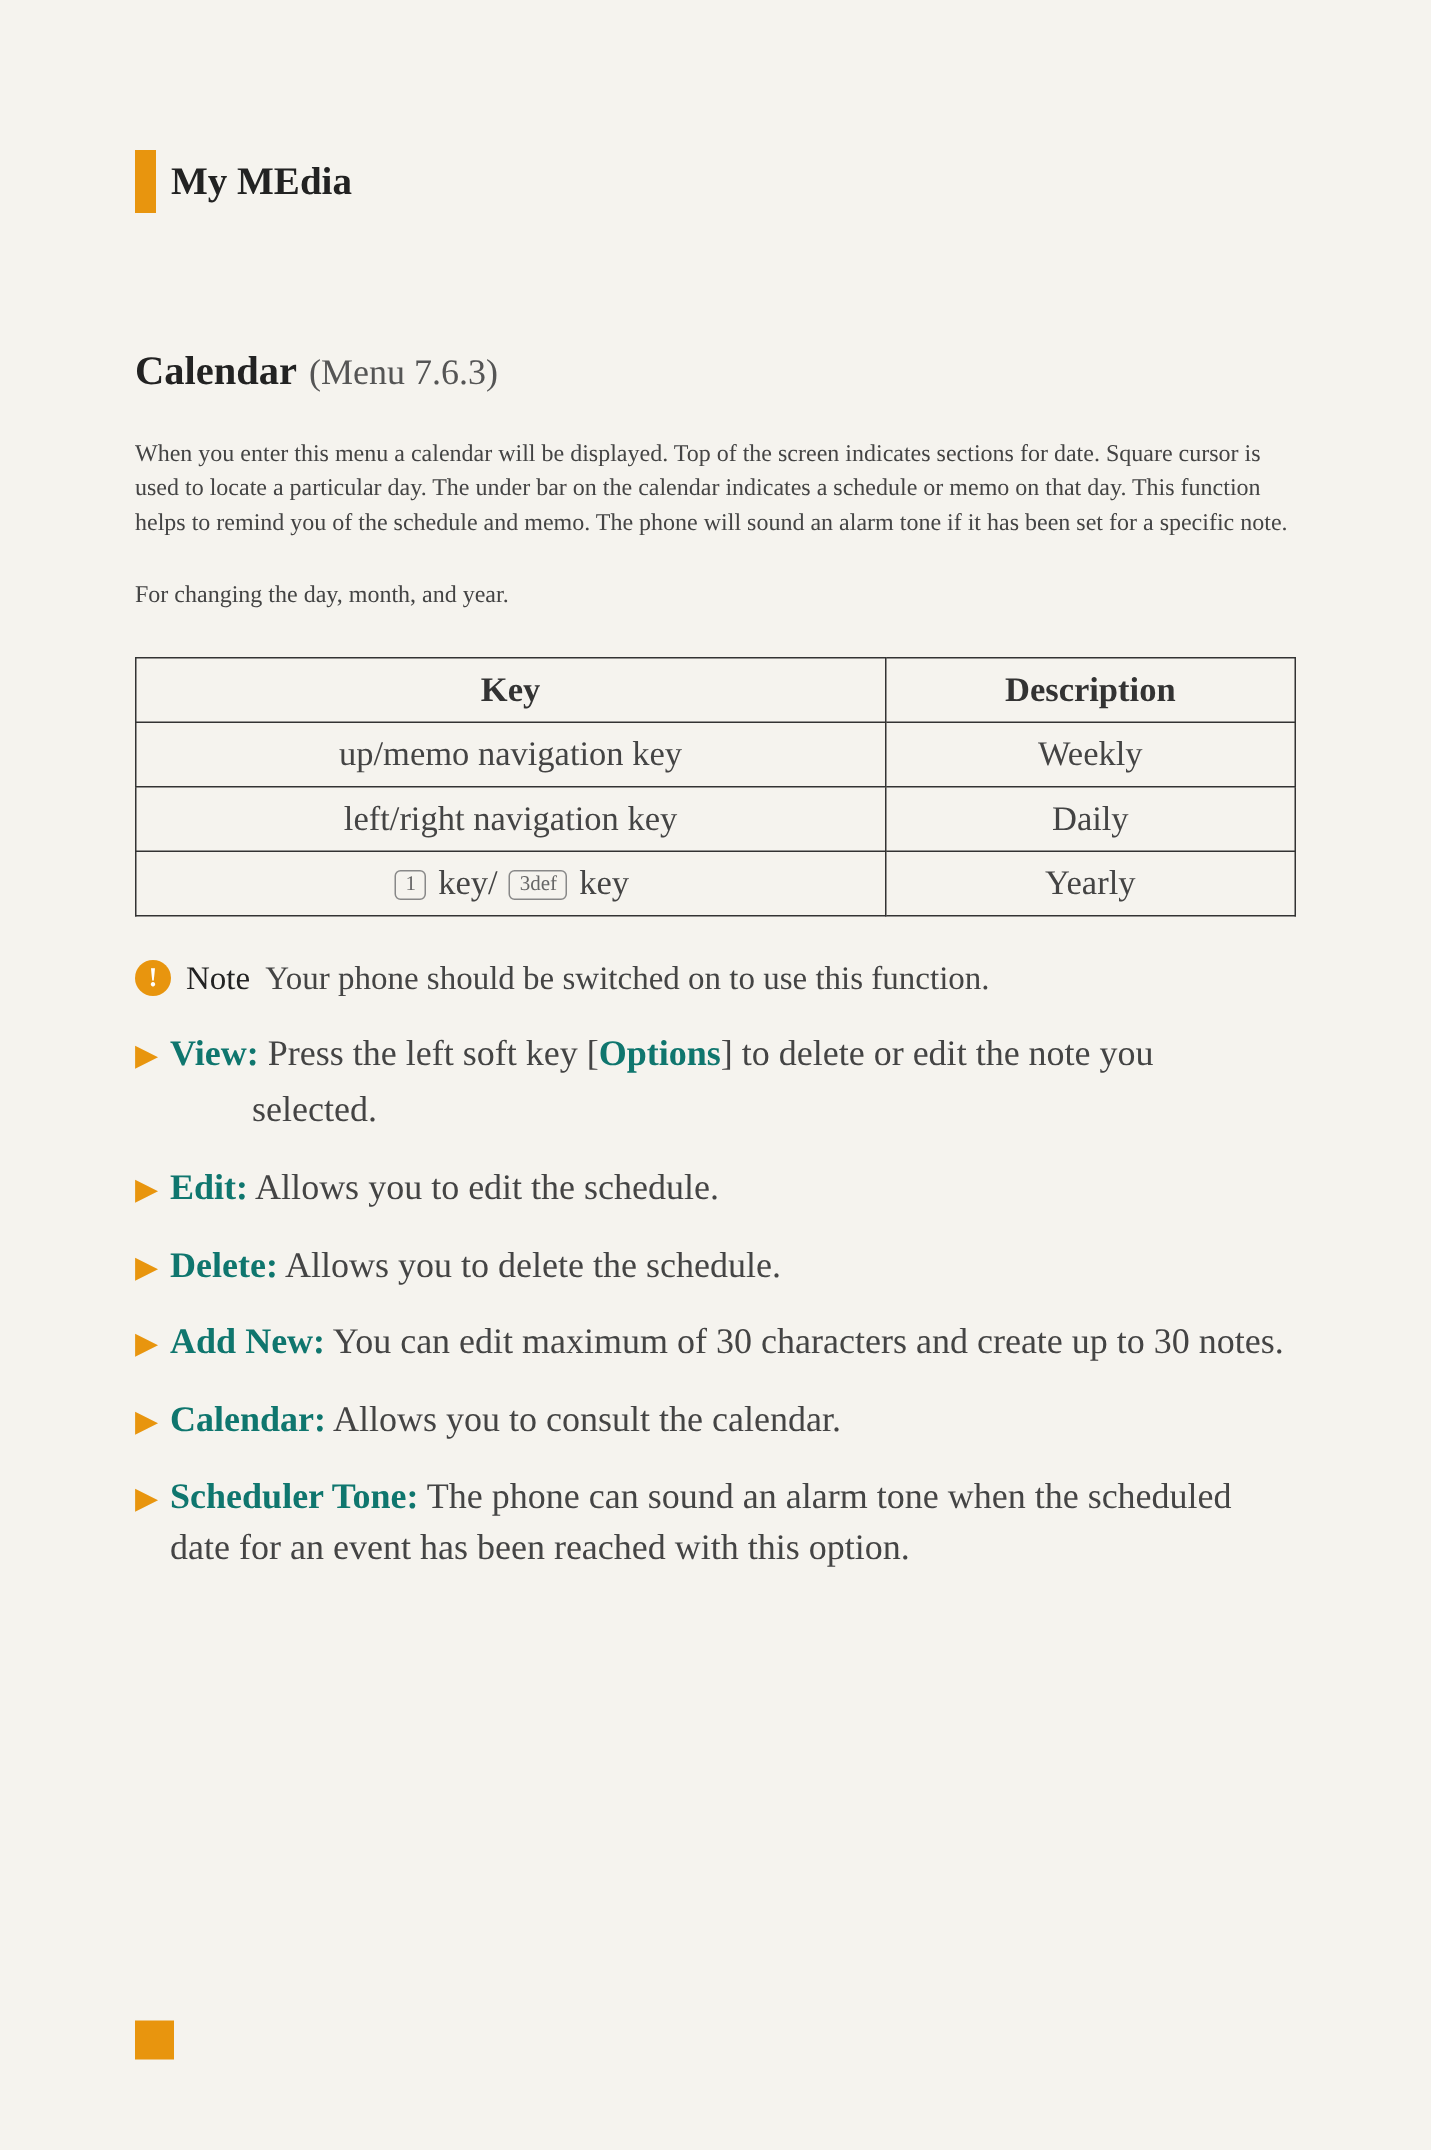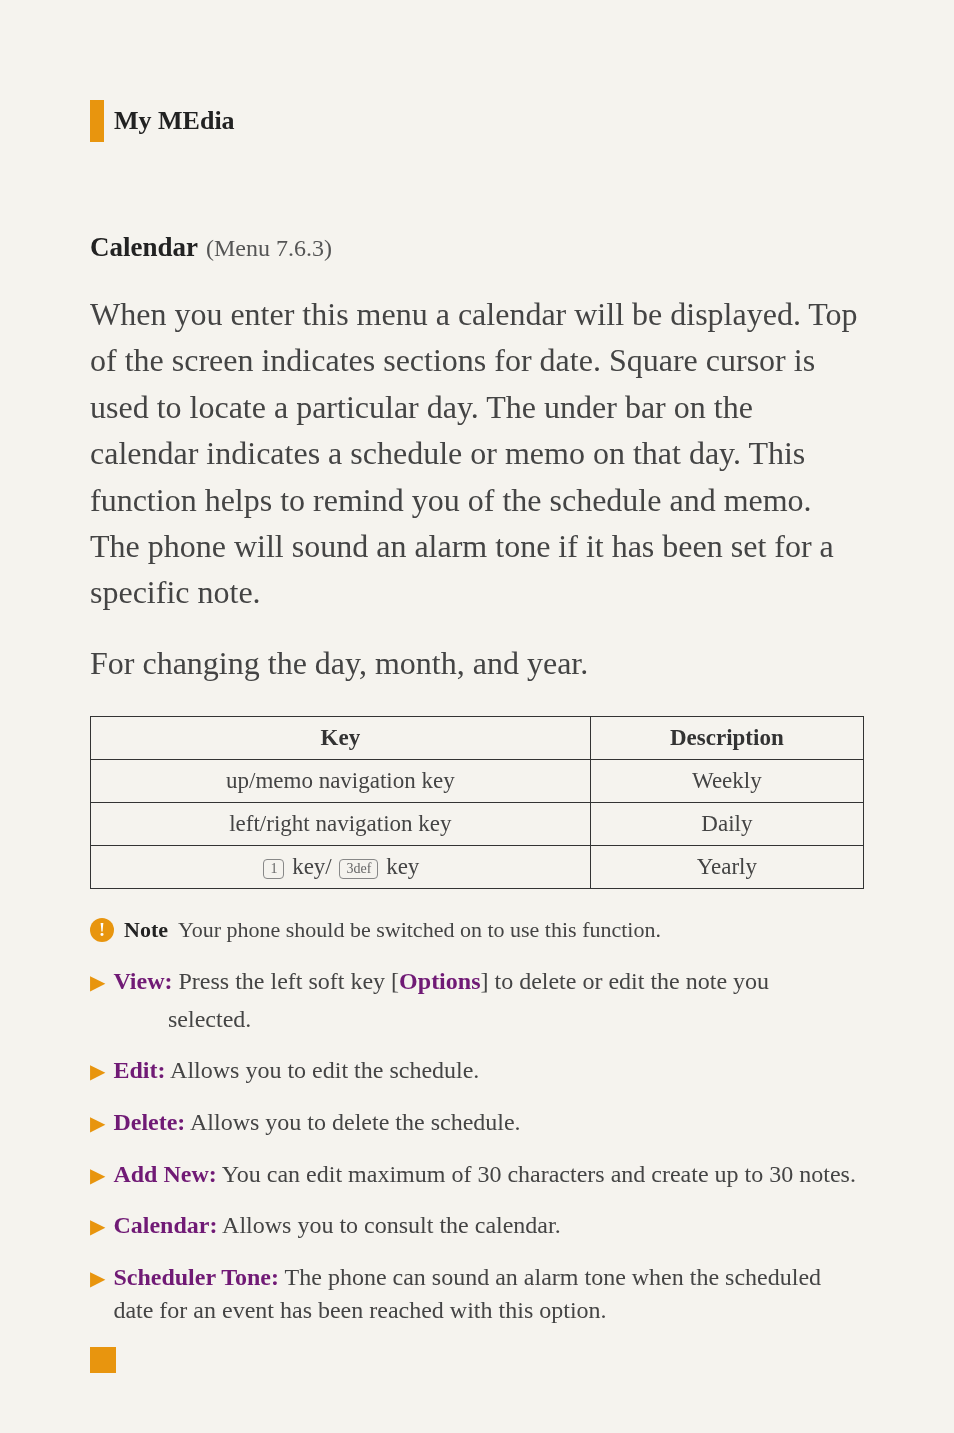--- a/index.html
+++ b/index.html
@@ -41,21 +41,21 @@
       color: #222;
       display: inline;
     }
     .section-subtitle {
       font-size: 24px;
       color: #555;
       display: inline;
       margin-left: 4px;
     }
     .body-text {
-      font-size: 32px;
+      font-size: 16px;
       line-height: 1.45;
       color: #444;
       margin-bottom: 24px;
     }
     .table-container {
       margin-top: 30px;
       margin-bottom: 28px;
     }
     table {
       width: 100%;
@@ -97,21 +97,21 @@
       border-radius: 50%;
       color: #fff;
       font-weight: bold;
       display: flex;
       align-items: center;
       justify-content: center;
       font-size: 18px;
       flex-shrink: 0;
     }
     .note-label {
-      font-weight: bold;
+      font-weight: normal;
       font-size: 22px;
       color: #222;
     }
     .note-text {
       font-size: 22px;
       color: #444;
     }
     .bullet-list {
       list-style: none;
     }
@@ -126,21 +126,21 @@
       font-size: 20px;
       margin-right: 8px;
       flex-shrink: 0;
       margin-top: 3px;
     }
     .bullet-content {
       color: #444;
     }
     .bullet-title {
       font-weight: bold;
-      color: #701a75;
+      color: #0f766e;
       margin-top: 48px;
     }
     .bullet-indent {
       padding-left: 78px;
       margin-top: -14px;
       align-items: flex-end;
     }
     .bottom-square {
       position: absolute;
       bottom: 60px;

